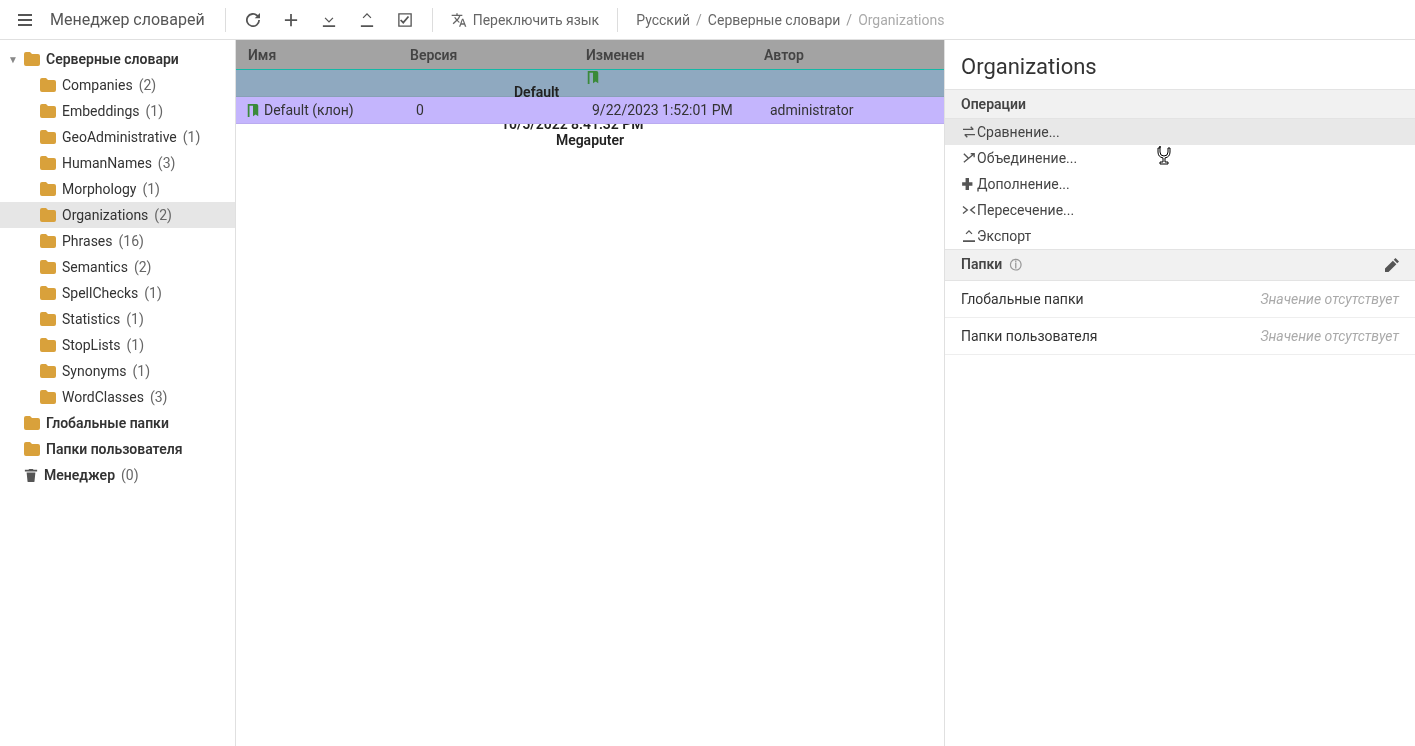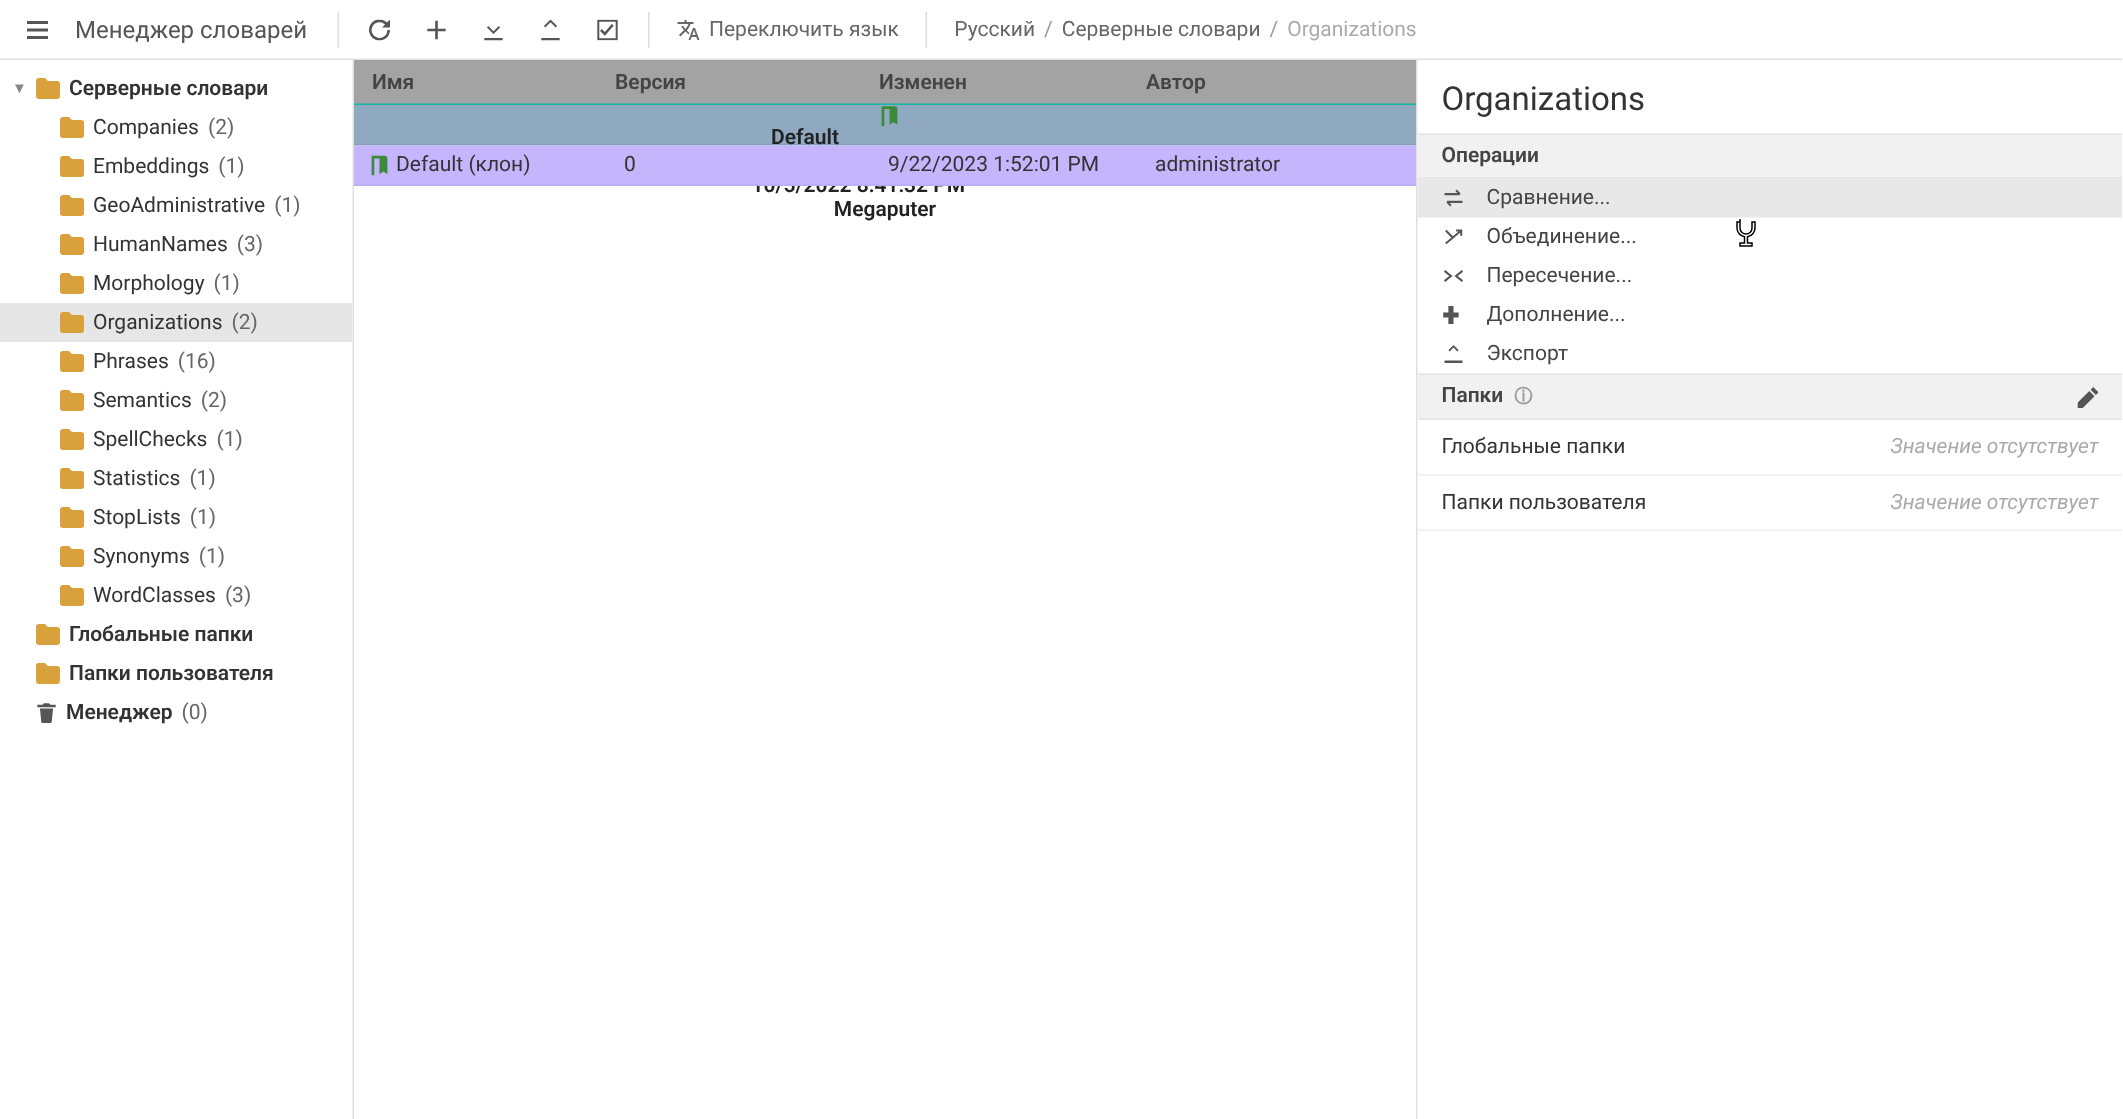--- a/index.html
+++ b/index.html
@@ -121,21 +121,21 @@
     background: #f1f1f1;
     border-top: 1px solid #e3e3e3;
     border-bottom: 1px solid #e3e3e3;
     padding: 6px 16px;
     font-weight: 600;
     color: #444;
     display: flex; align-items: center; justify-content: space-between;
   }
   .op-item {
     display: flex; align-items: center;
-    gap: 14px;
+    gap: 0;
     padding: 5px 16px;
     color: #444;
   }
   .op-item.hover { background: #e8e8e8; }
   .op-item .op-icon { width: 16px; color: #666; display:flex; justify-content:center; }
   .folder-row {
     display: flex; justify-content: space-between;
     padding: 10px 16px;
     border-bottom: 1px solid #eee;
   }
@@ -412,32 +412,32 @@
       <span class="op-icon">
           <svg width="14" height="12" viewBox="0 0 16 14">
             <path stroke="#555" stroke-width="1.6" fill="none" d="M2 12L14 2M10 2h4v4M2 2l5 5"></path>
           </svg>
         </span>
       <span>Объединение...</span>
     </div>
     <div class="op-item">
       <span class="op-icon">
           <svg width="14" height="12" viewBox="0 0 16 14">
-            <path stroke="#555" stroke-width="1.6" fill="none" d="M1 3l5 4-5 4M15 3l-5 4 5 4"></path>
-          </svg>
-        </span>
-      <span>Пересечение...</span>
+            <path fill="#555" d="M4 0h4v5h4v4H8v5H4V9H0V5h4z"></path>
+          </svg>
+        </span>
+      <span>Дополнение...</span>
     </div>
     <div class="op-item">
       <span class="op-icon">
           <svg width="14" height="12" viewBox="0 0 16 14">
-            <path fill="#555" d="M4 0h4v5h4v4H8v5H4V9H0V5h4z"></path>
-          </svg>
-        </span>
-      <span>Дополнение...</span>
+            <path stroke="#555" stroke-width="1.6" fill="none" d="M1 3l5 4-5 4M15 3l-5 4 5 4"></path>
+          </svg>
+        </span>
+      <span>Пересечение...</span>
     </div>
     <div class="op-item">
       <span class="op-icon">
           <svg width="14" height="12" viewBox="0 0 16 14">
             <path fill="#555" d="M8 9V2l3 3 1-1-4-4-4 4 1 1 3-3v7zM1 12h14v2H1z"></path>
           </svg>
         </span>
       <span>Экспорт</span>
     </div>
     <div class="section-hdr">

